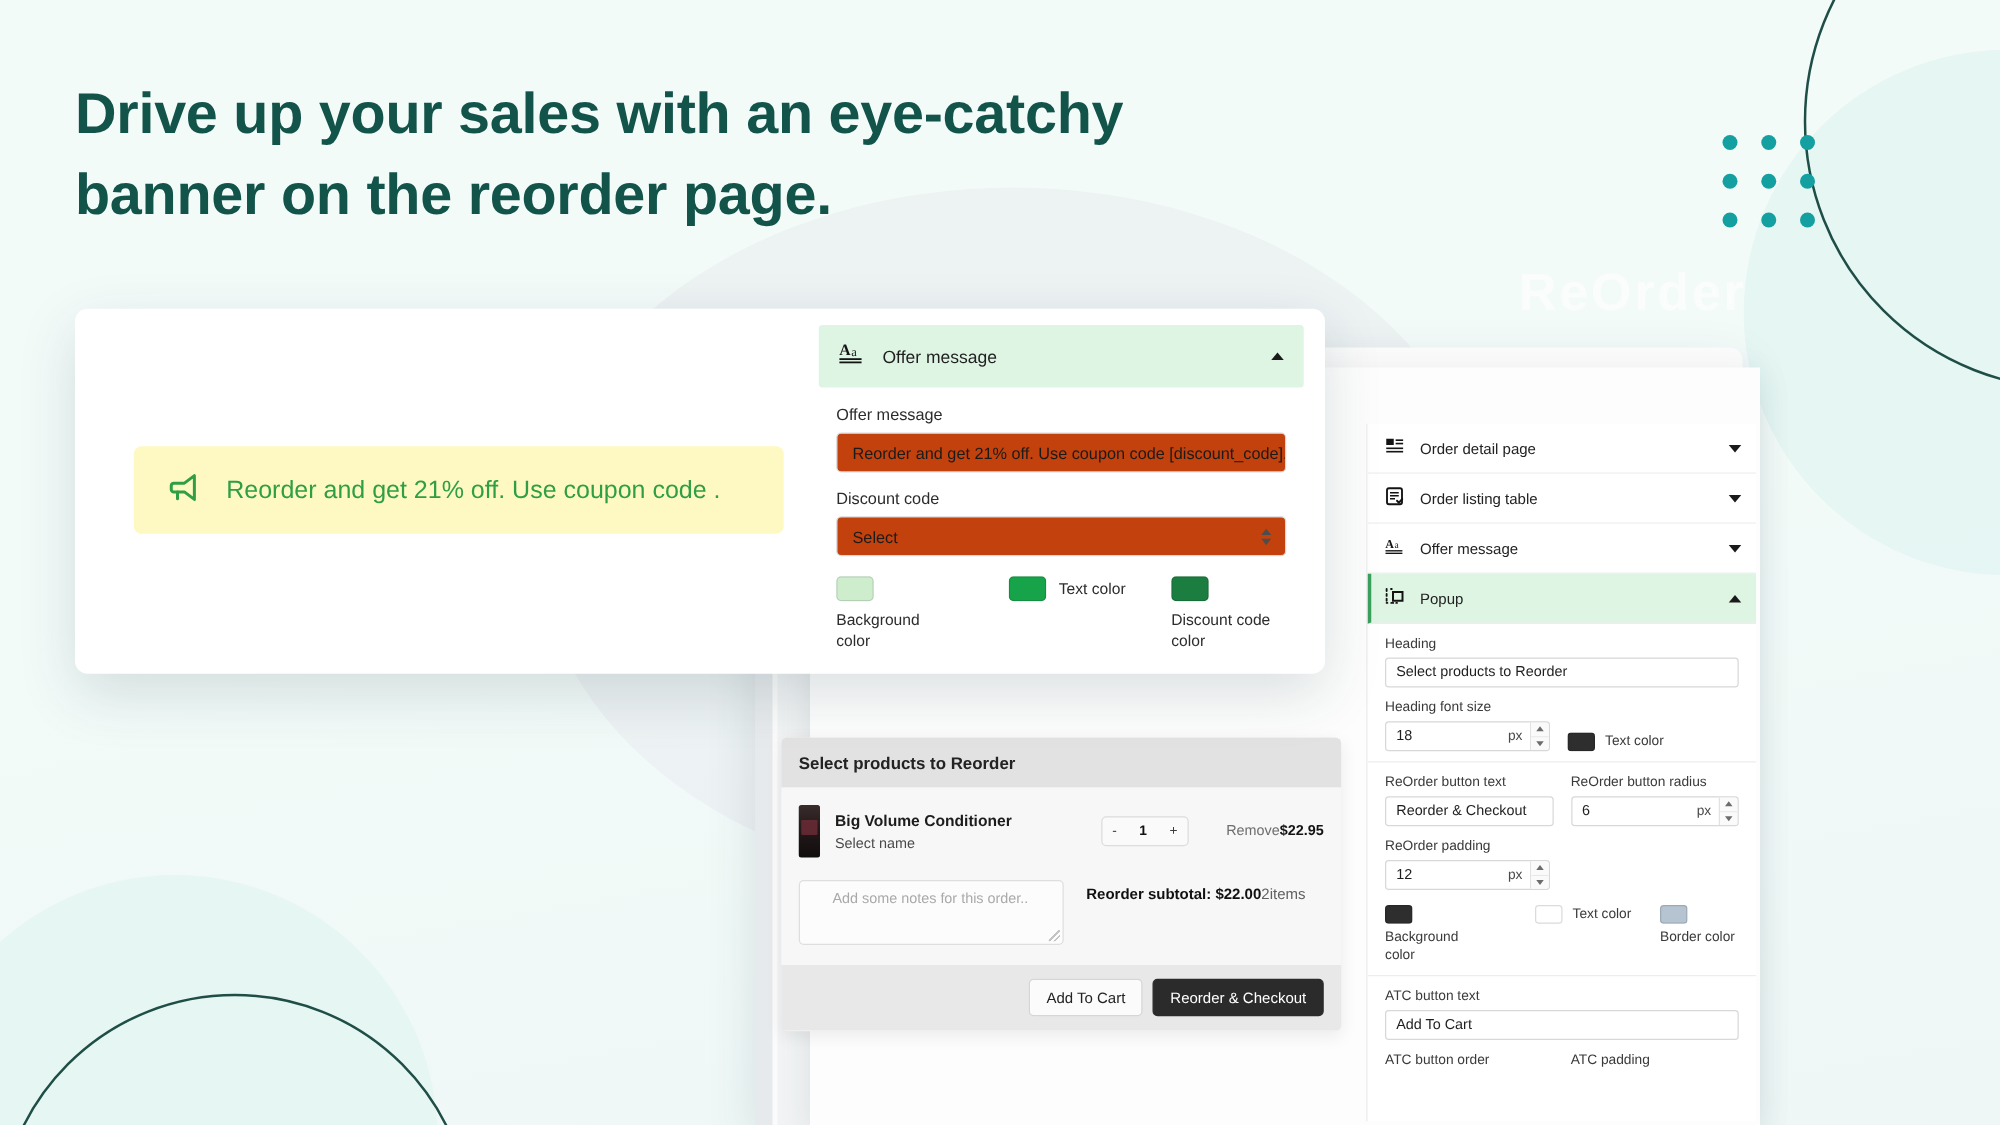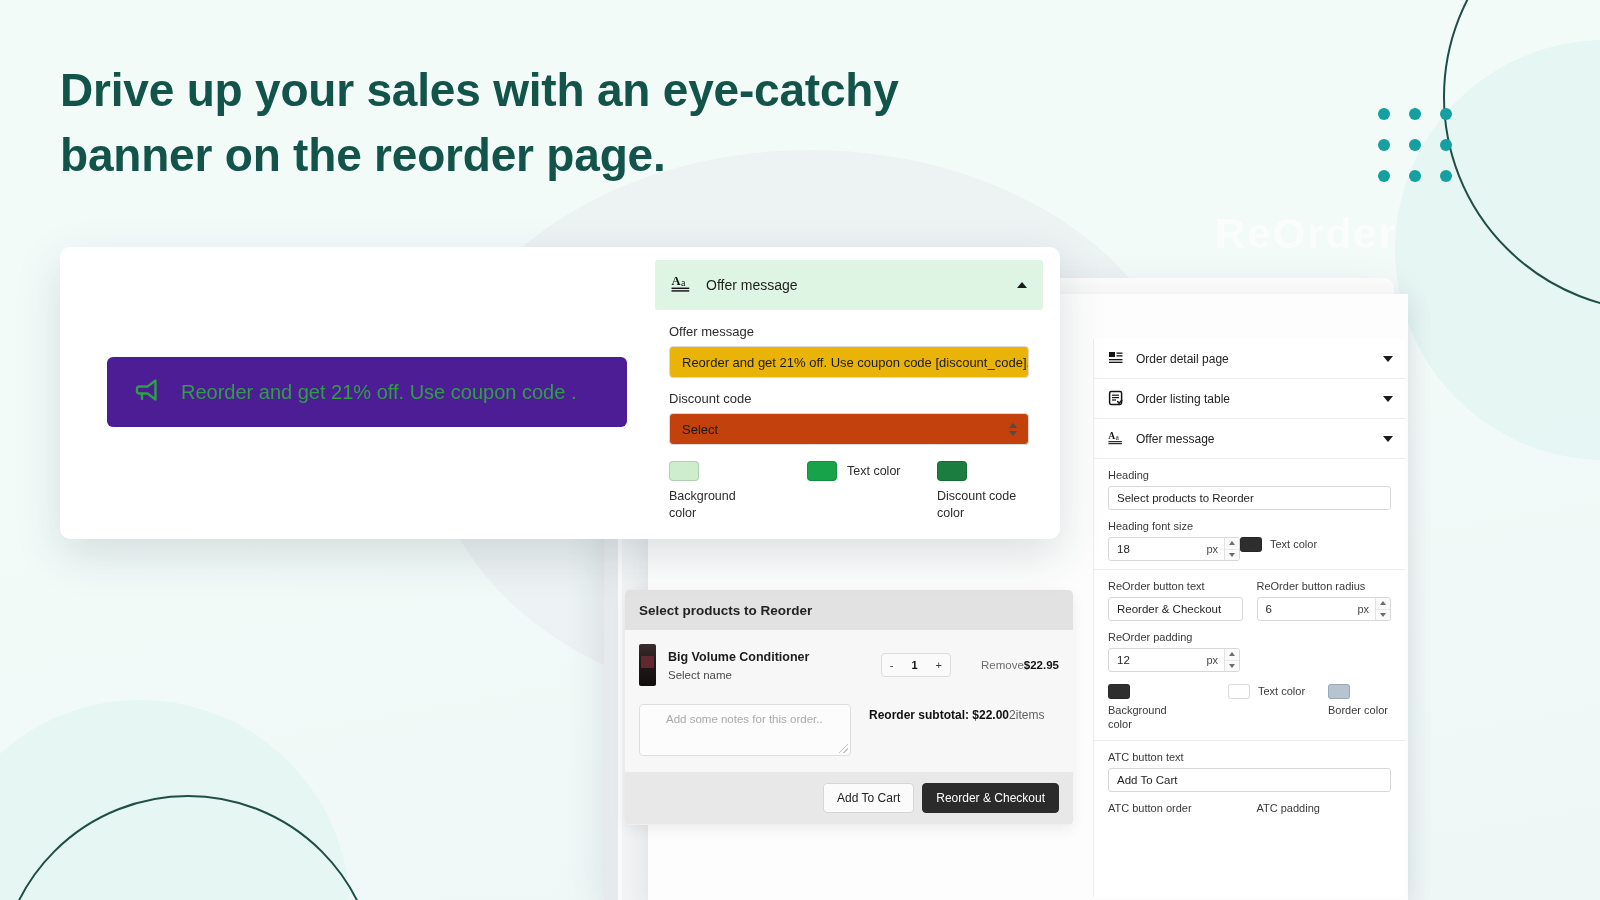--- a/index.html
+++ b/index.html
@@ -208,21 +208,21 @@
 
   .oc-panel { position: absolute; left: 595px; top: 13px; width: 388px; }
   .oc-head {
     background: #dff5e4; height: 50px; border-radius: 3px;
     display: flex; align-items: center; gap: 14px; padding: 0 16px;
   }
   .oc-head .ttl { flex: 1; font-size: 14px; color: #1f1f1f; }
   .oc-body { padding: 14px 14px 0 14px; }
   .oc-lbl { font-size: 13px; color: #2c2c2c; margin-bottom: 7px; }
   .oc-input {
-    height: 32px; border: 1px solid #d9d9d9; border-radius: 4px; background: #eab308;
+    height: 32px; border: 1px solid #d9d9d9; border-radius: 4px; background: #c2410c;
     display: flex; align-items: center; padding: 0 12px;
     font-size: 13px; color: #1b1b1b; white-space: nowrap; overflow: hidden;
   }
   .oc-select {
     height: 32px; border: 1px solid #d9d9d9; border-radius: 4px; background: #c2410c;
     display: flex; align-items: center; justify-content: space-between;
     padding: 0 11px 0 12px; font-size: 13px; color: #1b1b1b;
   }
   .oc-colors { display: flex; margin-top: 16px; }
   .oc-sw { width: 30px; height: 20px; border-radius: 4px; border: 1px solid rgba(0,0,0,.12); }
@@ -331,27 +331,39 @@
           <text x="0.3" y="9.4" font-family="Liberation Serif, serif" font-size="9.6" font-weight="700" fill="#141414">A</text>
           <text x="7.6" y="9.6" font-family="Liberation Serif, serif" font-size="7.6" fill="#141414">a</text>
           <rect x="0.4" y="11.1" width="13.5" height="1.1" fill="#141414"></rect>
           <rect x="0.4" y="13.1" width="13.5" height="1.1" fill="#141414"></rect>
         </svg>
     </span>
     <span class="acc-label">Offer message</span>
     <span class="caret down"></span>
   </div>
 
+  <div class="acc-item active">
+    <span>
+      <svg width="16" height="16" viewBox="0 0 16 16">
+          <g stroke="#141414" stroke-width="1.5" fill="none" stroke-linecap="round">
+            <path d="M1.3 2.2v1.6M1.3 6.1v1.6M1.3 10v1.6M1.3 13.3h0.6M5 13.3h1.6M9 13.3h0.6M4.8 2.2h0.6"></path>
+          </g>
+          <rect x="6.4" y="4.6" width="7.6" height="7" fill="none" stroke="#141414" stroke-width="1.6"></rect>
+        </svg>
+    </span>
+    <span class="acc-label">Popup</span>
+    <span class="caret up"></span>
+  </div>
 
   <div class="sec">
     <div class="fld-label">Heading</div>
     <div class="txt-input">Select products to Reorder</div>
 
     <div class="fld-label" style="margin-top:10px">Heading font size</div>
-    <div style="display:flex;align-items:flex-start;">
+    <div style="display:flex;align-items:flex-end;gap:14px">
       <div class="num-wrap" style="width:132px">
         <span class="num-val">18</span>
         <span class="num-unit">px</span>
         <span class="spin">
           <div>
               <i class="ar u"></i>
             </div>
           <div>
               <i class="ar d"></i>
             </div>
@@ -424,21 +436,21 @@
     <div class="txt-input">Add To Cart</div>
     <div class="row2" style="margin-top:10px">
       <div class="fld-label">ATC button order</div>
       <div class="fld-label">ATC padding</div>
     </div>
   </div>
 </div>
 
 <div class="front-card">
 
-  <div class="banner-preview" style="background: #4c1d95;">
+  <div class="banner-preview" style="background: #fef9c3;">
     <span class="megaphone">
       <svg width="30" height="30" viewBox="0 0 30 30">
         <path d="M6 11.5h8.5L22.5 5.5v19l-8-6H6a2 2 0 0 1-2-2v-3a2 2 0 0 1 2-2z" fill="none" stroke="#2f9e44" stroke-width="2.4" stroke-linejoin="round"></path>
         <path d="M9 18.5v5.5" stroke="#2f9e44" stroke-width="2.4" stroke-linecap="round"></path>
       </svg>
     </span>
     <span class="banner-txt" style="color: rgb(47, 158, 68);">Reorder and get 21% off. Use coupon code .</span>
   </div>
 
   <div class="oc-panel">

